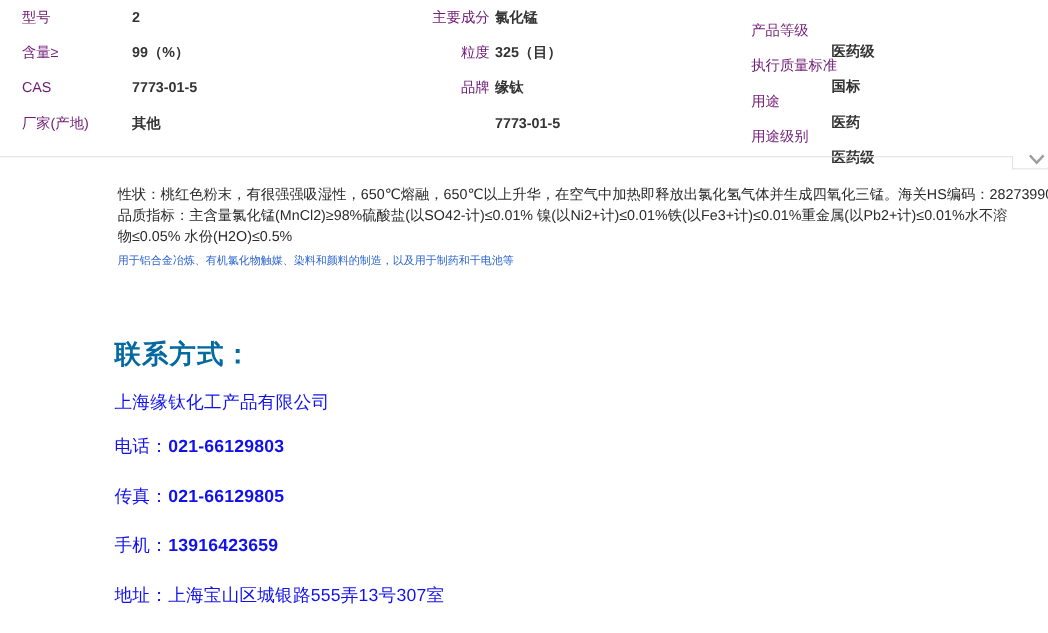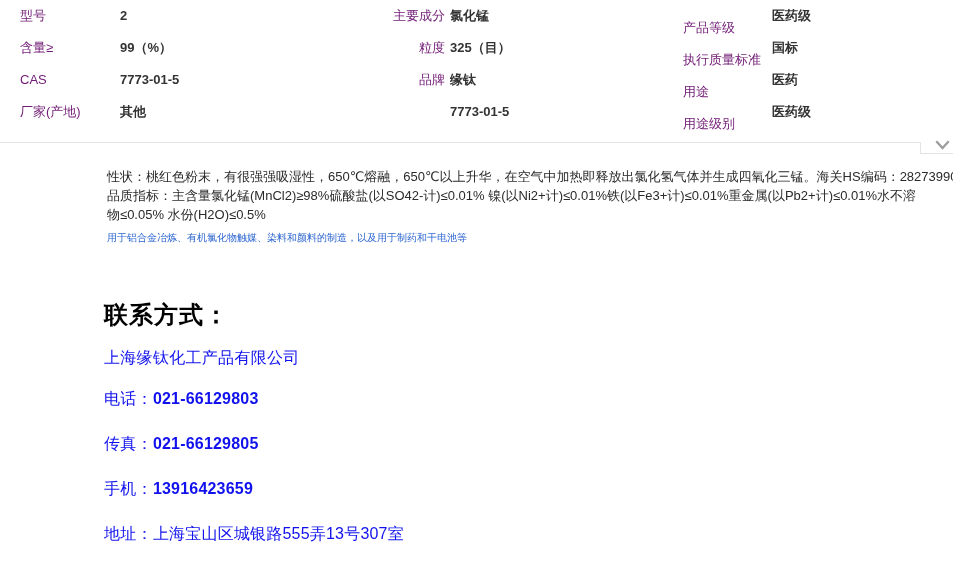--- a/index.html
+++ b/index.html
@@ -47,21 +47,21 @@
   .spec-value {
     color: #333333;
     font-weight: bold;
   }
   
   .c1-label { left: 20px;  width: 95px; }
   .c1-value { left: 120px; width: 220px; }
   .c2-label { left: 355px; width: 90px; text-align: right; }
   .c2-value { left: 450px; width: 220px; }
   .c3-label { left: 683px; width: 92px; margin-top: 12px; }
-  .c3-value { left: 772px; width: 170px; }
+  .c3-value { left: 756px; width: 170px; margin-top: 31px; }
 
   
   #divider-bar {
     position: absolute;
     left: 0;
     top: 137px;
     width: 953px;
     height: 28px;
   }
   #divider-line-left {
@@ -123,24 +123,24 @@
   
   #contact-section {
     position: absolute;
     left: 104px;
     top: 300px;
     width: 780px;
   }
   #contact-heading {
     font-size: 24px;
     font-weight: bold;
-    color: #000000;
+    color: #0369a1;
     line-height: 30px;
     letter-spacing: 1px;
-    margin: 0 0 18px 0;
+    margin: 8px 0 18px 0;
     white-space: nowrap;
   }
   .contact-line {
     font-size: 16px;
     line-height: 22px;
     color: #1111ee;
     white-space: nowrap;
     margin-bottom: 23px;
     letter-spacing: 0.3px;
   }

